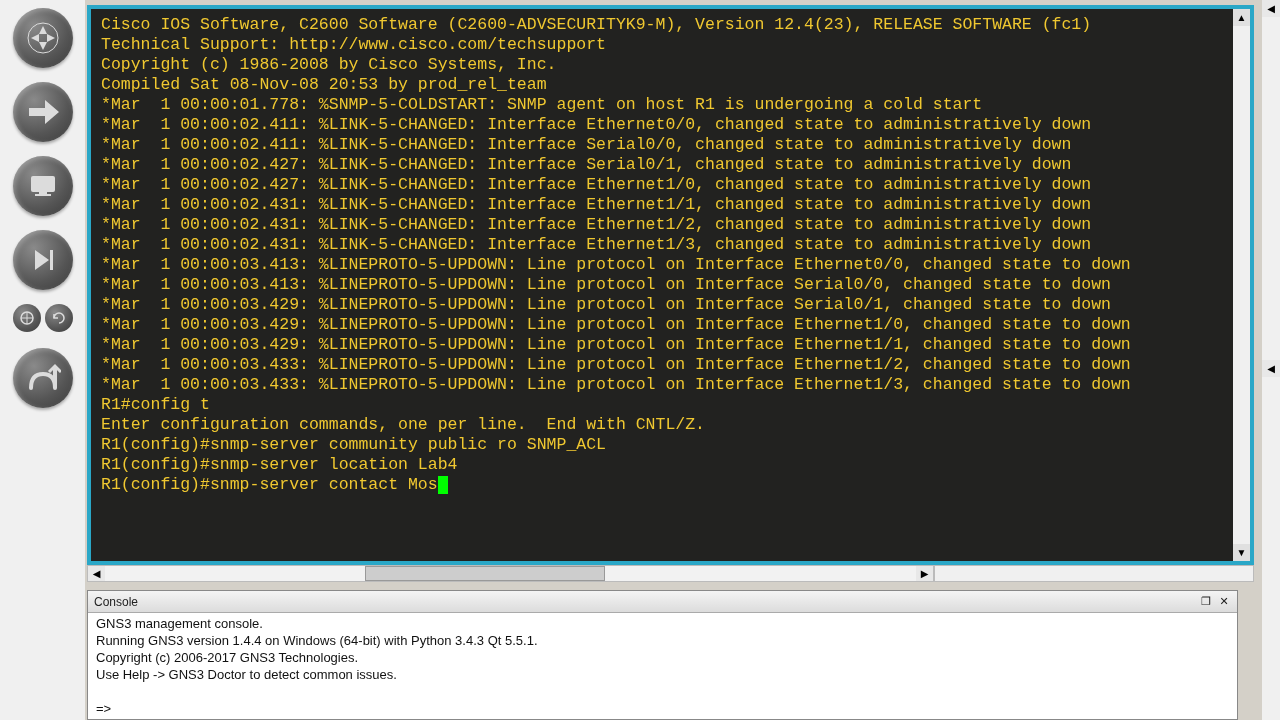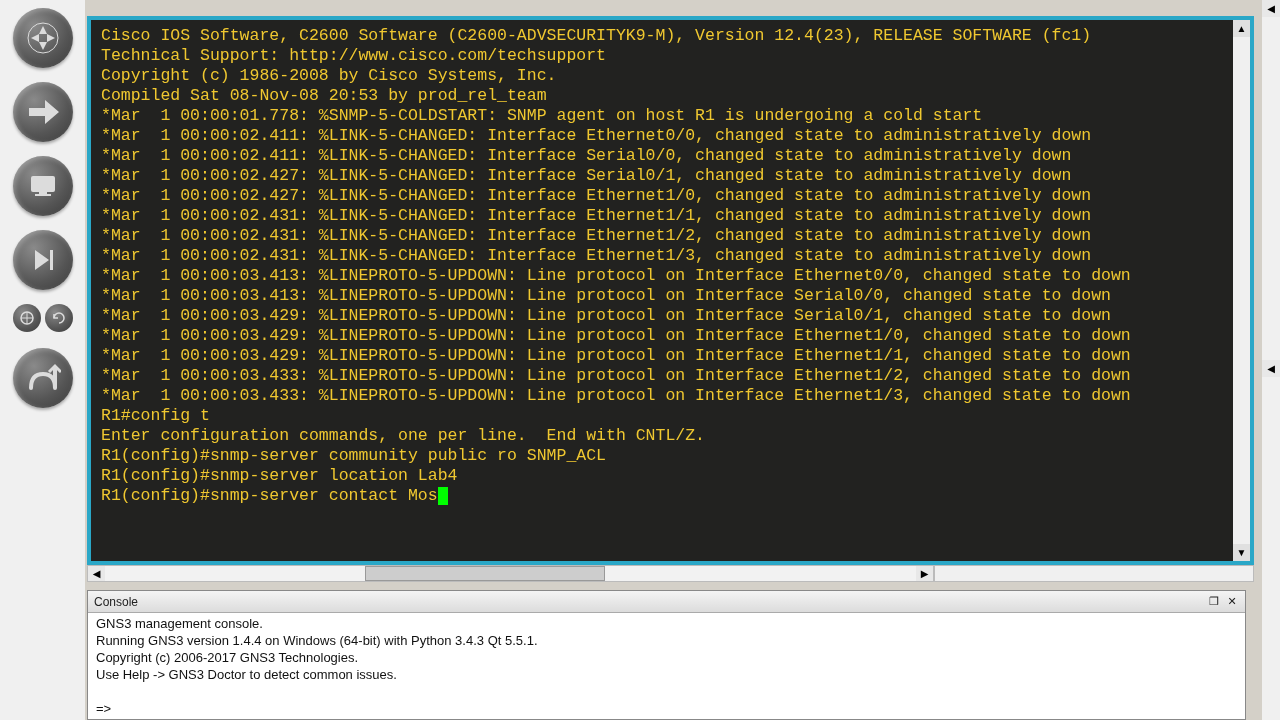--- a/index.html
+++ b/index.html
@@ -32,21 +32,21 @@
     background: radial-gradient(circle at 35% 30%, #8a8a8a, #555 60%, #3a3a3a);
     display: flex; align-items: center; justify-content: center;
     cursor: pointer;
   }
   .small-tool svg { width: 16px; height: 16px; }
 
   .main { flex: 1; display: flex; flex-direction: column; }
 
   .terminal-wrap {
     border: 4px solid #2aa7c7;
-    margin: 16px 8px 0 2px;
+    margin: 5px 8px 0 2px;
     position: relative;
     height: 610px;
     display: flex;
     background: #252523;
   }
   .terminal {
     flex: 1;
     background: #222220;
     color: #f0c830;
     font-family: "Courier New", monospace;
@@ -81,21 +81,21 @@
     display: flex;
     background: #f0f0f0;
     border: 1px solid #bbb;
   }
   .hscroll .arrow { width: 17px; text-align: center; font-size: 10px; line-height: 15px; background: #e8e8e8; }
   .hscroll .track { flex: 1; background: #f2f2f2; position: relative; }
   .hscroll .thumb { position: absolute; left: 260px; top: 0; bottom: 0; width: 240px; background: #cdcdcd; border: 1px solid #999; }
   .hscroll-gap { width: 320px; border: 1px solid #bbb; background: #f0f0f0; }
 
   .console-wrap {
-    margin: 8px 16px 0 2px;
+    margin: 8px 24px 0 2px;
     border: 1px solid #888;
     flex: 1;
     display: flex;
     flex-direction: column;
     background: #fff;
   }
   .console-header {
     height: 22px;
     background: linear-gradient(#f4f4f4, #dcdcdc);
     border-bottom: 1px solid #aaa;

